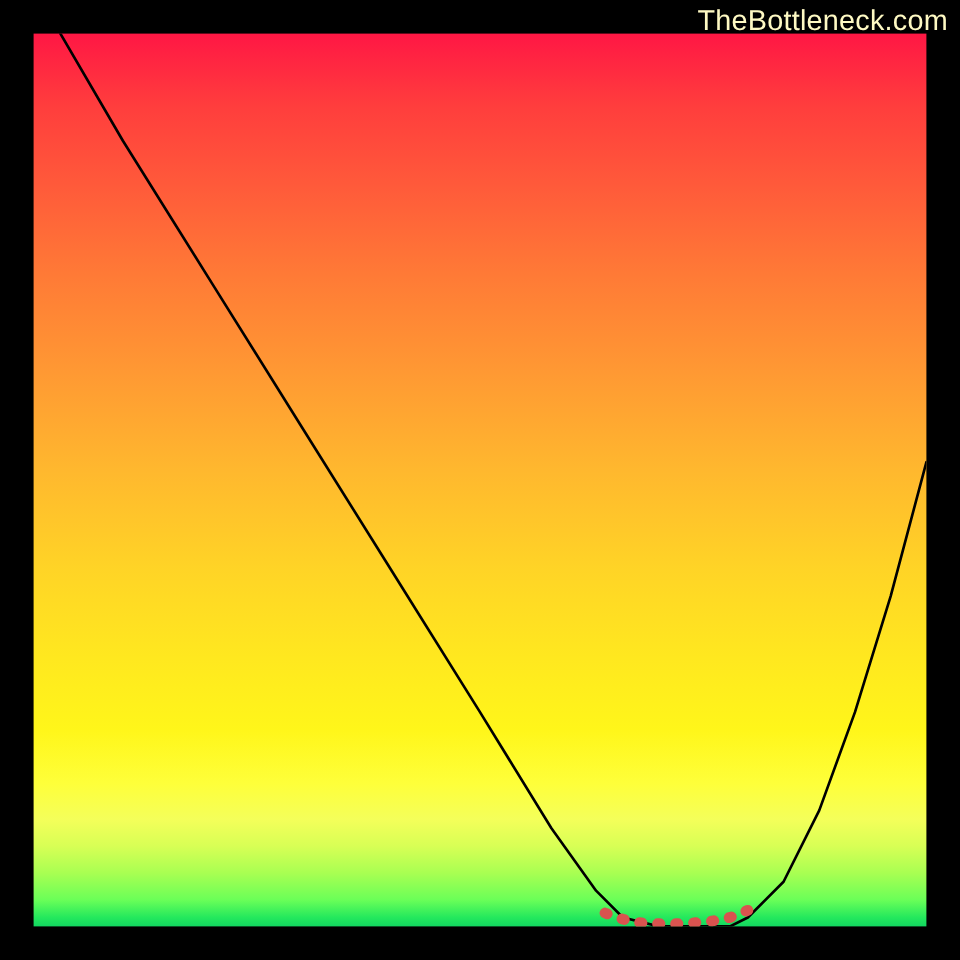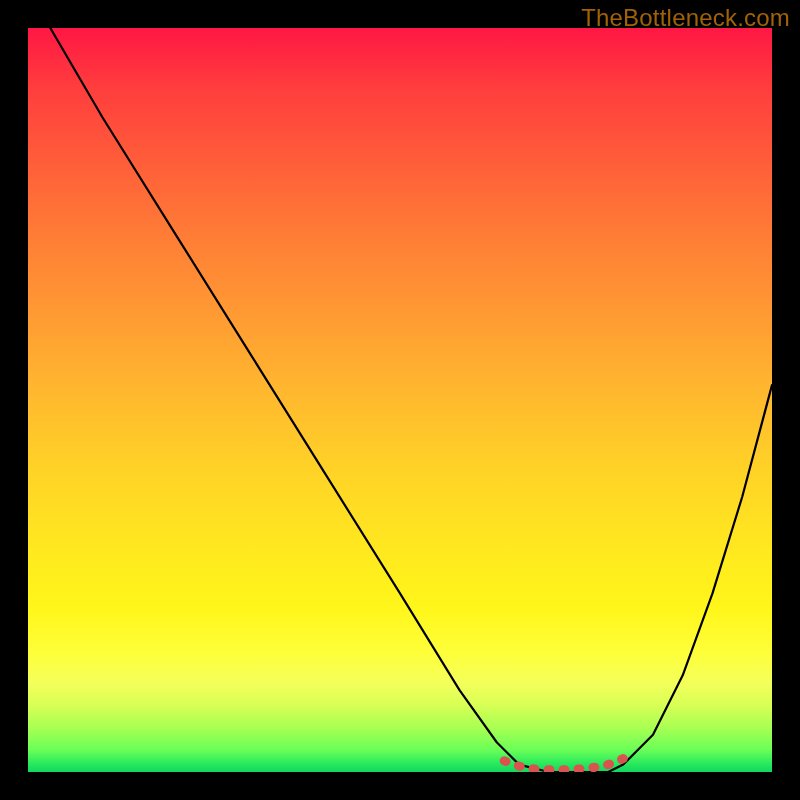--- a/index.html
+++ b/index.html
@@ -11,21 +11,21 @@
     width: 800px;
     height: 800px;
     background: #000;
     position: relative;
     font-family: Arial, Helvetica, sans-serif;
   }
   .watermark {
     position: absolute;
     top: 4px;
     right: 10px;
-    color: #a16207;
+    color: #fef9c3;
     font-size: 24px;
     font-weight: 500;
     z-index: 10;
     letter-spacing: 0.2px;
   }
   .plot-area {
     position: absolute;
     left: 28px;
     top: 28px;
     width: 744px;

